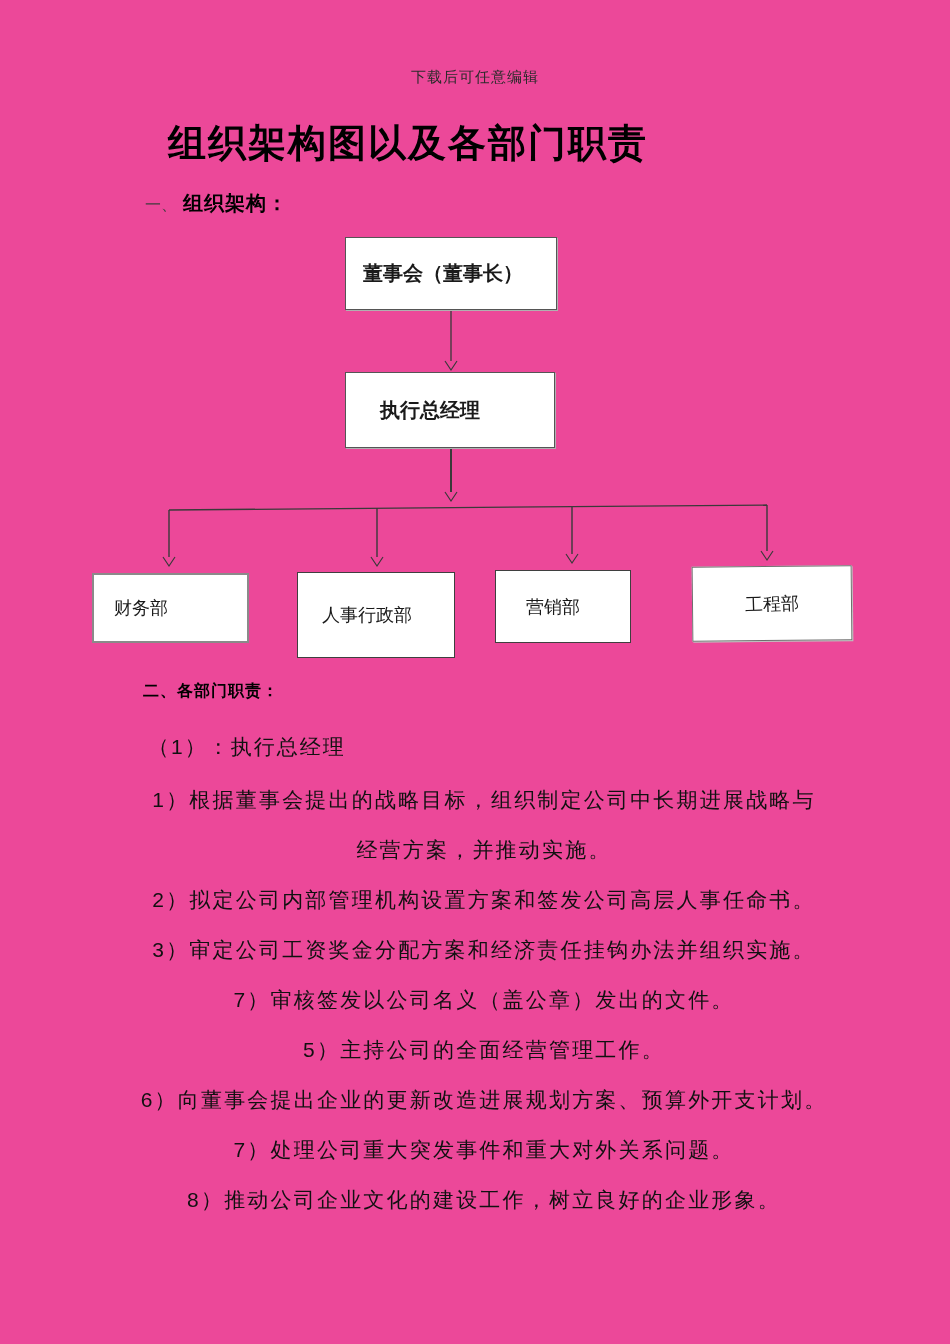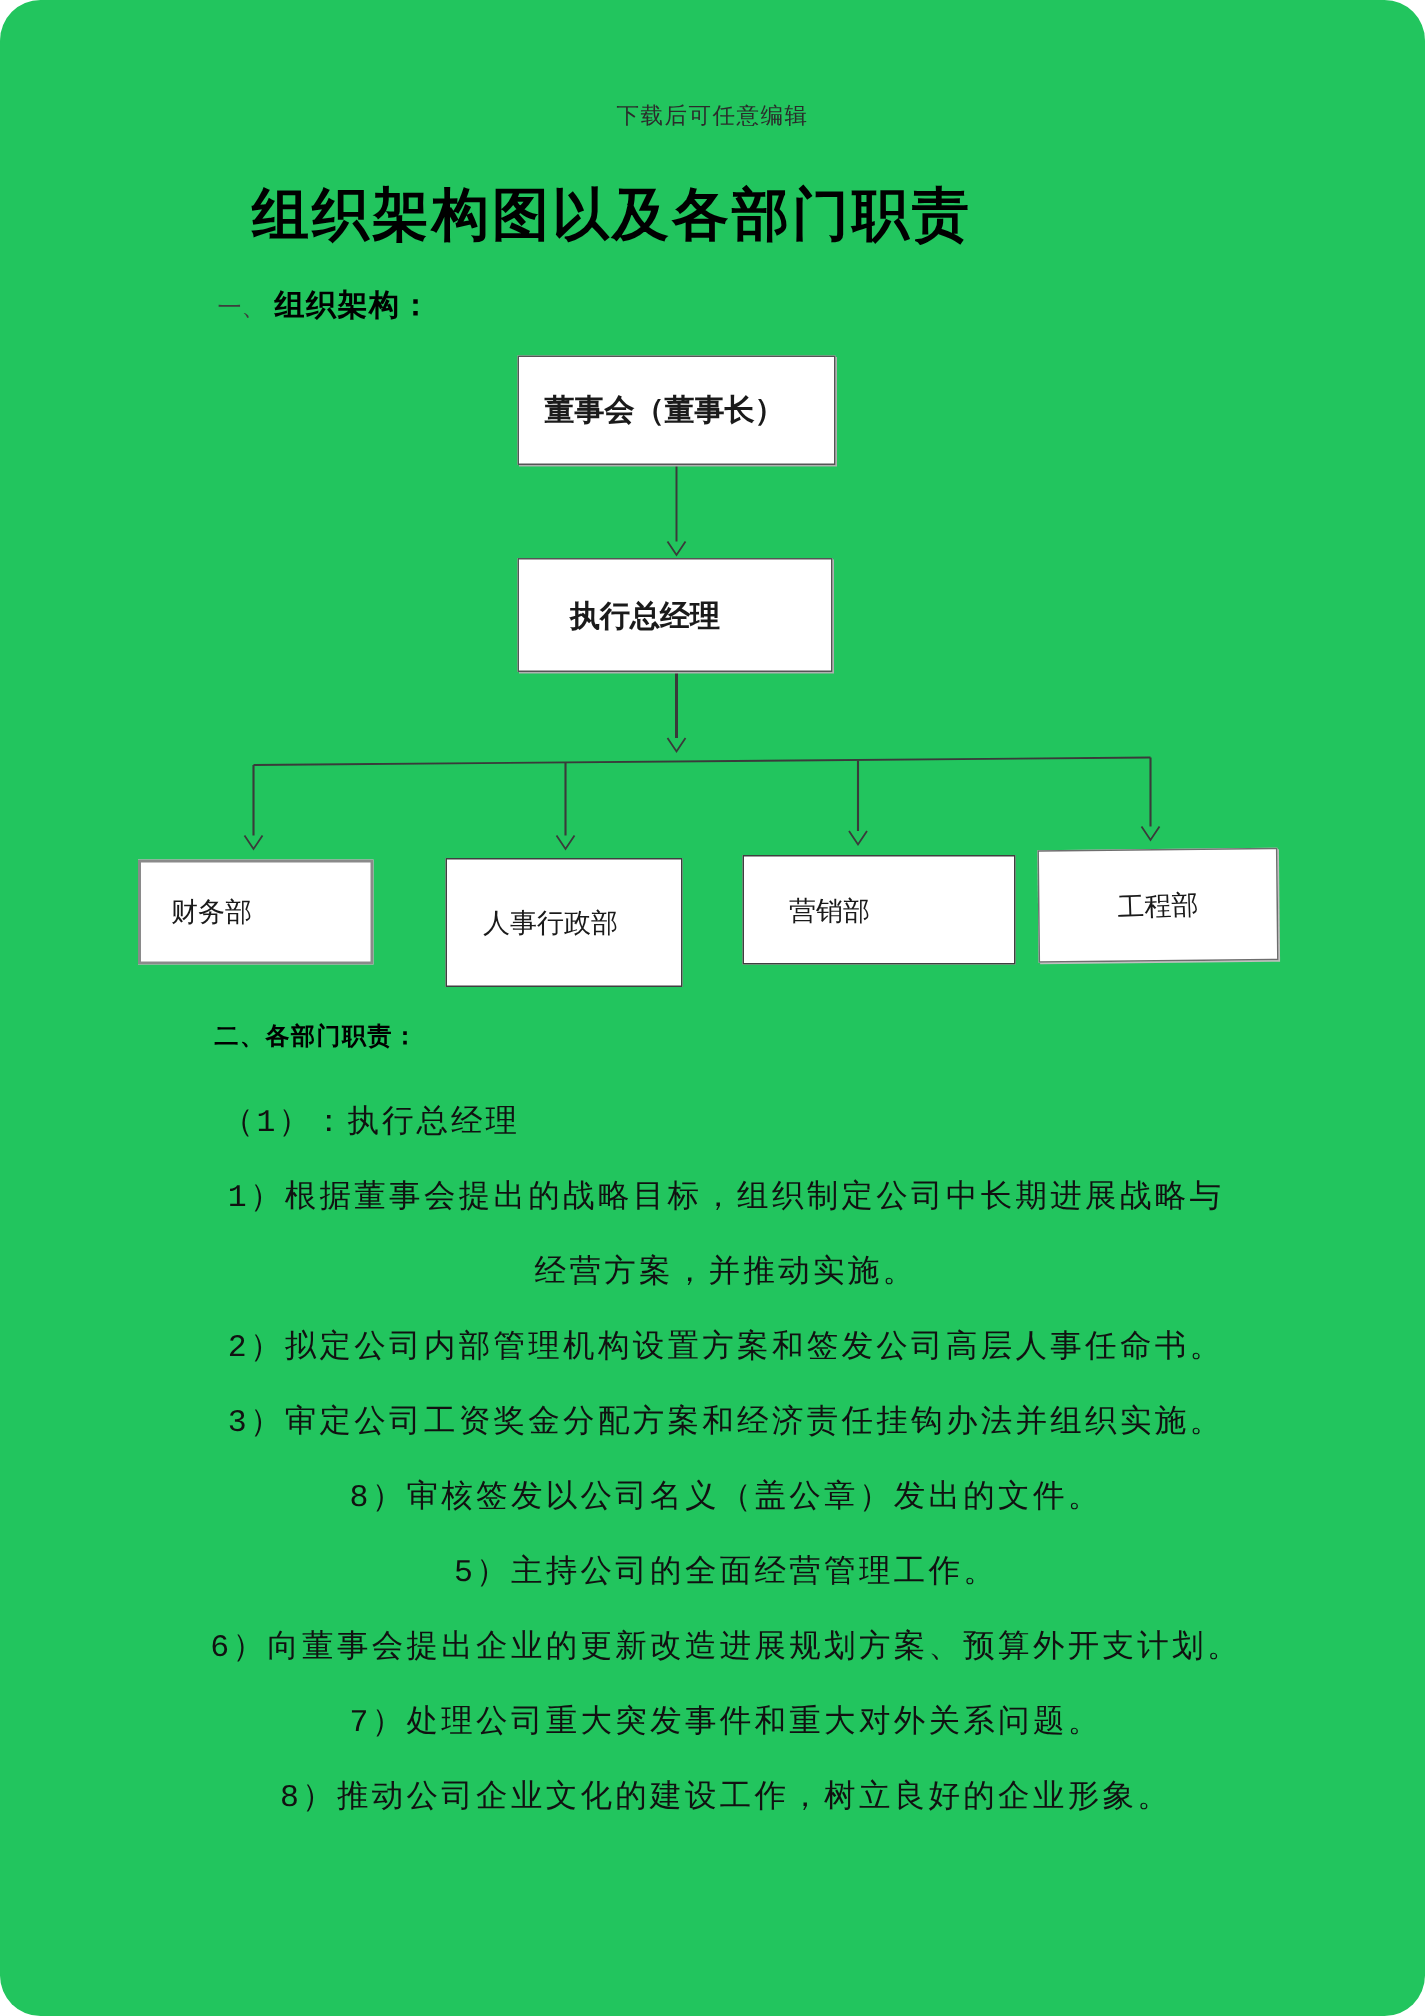--- a/index.html
+++ b/index.html
@@ -1,24 +1,23 @@
 <!DOCTYPE html>
 <html><head>
 <meta charset="utf-8">
 <style>
   html, body { margin: 0; padding: 0; background: #ffffff; }
   .page {
     position: relative;
     width: 950px;
     height: 1344px;
-    background: #22c55e;
-    font-family: Liberation Mono, monospace;
+    background: #ec4899;
+    font-family: Liberation Sans, sans-serif;
     color: #1a1a1a;
     overflow: hidden;
-    border-radius: 27px;
   }
   .note {
     position: absolute;
     top: 68px; left: 0;
     width: 100%;
     text-align: center;
     font-size: 15px;
     letter-spacing: 1px;
     color: #2b2b2b;
   }
@@ -72,21 +71,21 @@
   }
   .node-finance {
     left: 92px; top: 573px; width: 157px; height: 70px;
     padding-left: 20px; border: 2px solid #8a8a8a;
   }
   .node-hr {
     left: 297px; top: 572px; width: 158px; height: 86px;
     padding-left: 24px; border: 1.4px solid #3f3f3f;
   }
   .node-marketing {
-    left: 495px; top: 570px; width: 182px; height: 73px;
+    left: 495px; top: 570px; width: 136px; height: 73px;
     padding-left: 30px; border: 1.4px solid #3f3f3f;
   }
   .node-engineering {
     left: 692px; top: 566px; width: 160px; height: 75px;
     justify-content: center; padding-left: 0;
     border: 1.6px solid #6e6e6e;
     transform: rotate(-0.6deg);
     box-shadow: 1px 1px 0 #c0c0c0;
   }
   .node-engineering .node-label { transform: rotate(-1.5deg); }
@@ -183,20 +182,20 @@
 
   <h2 class="sec2">二、各部门职责：</h2>
 
   <div class="subsec">（1）：执行总经理</div>
 
   <div class="duties">
     <p>1）根据董事会提出的战略目标，组织制定公司中长期进展战略与</p>
     <p>经营方案，并推动实施。</p>
     <p>2）拟定公司内部管理机构设置方案和签发公司高层人事任命书。</p>
     <p>3）审定公司工资奖金分配方案和经济责任挂钩办法并组织实施。</p>
-    <p>8）审核签发以公司名义（盖公章）发出的文件。</p>
+    <p>7）审核签发以公司名义（盖公章）发出的文件。</p>
     <p>5）主持公司的全面经营管理工作。</p>
     <p>6）向董事会提出企业的更新改造进展规划方案、预算外开支计划。</p>
     <p>7）处理公司重大突发事件和重大对外关系问题。</p>
     <p>8）推动公司企业文化的建设工作，树立良好的企业形象。</p>
   </div>
 
 </div>
 
 </body></html>

